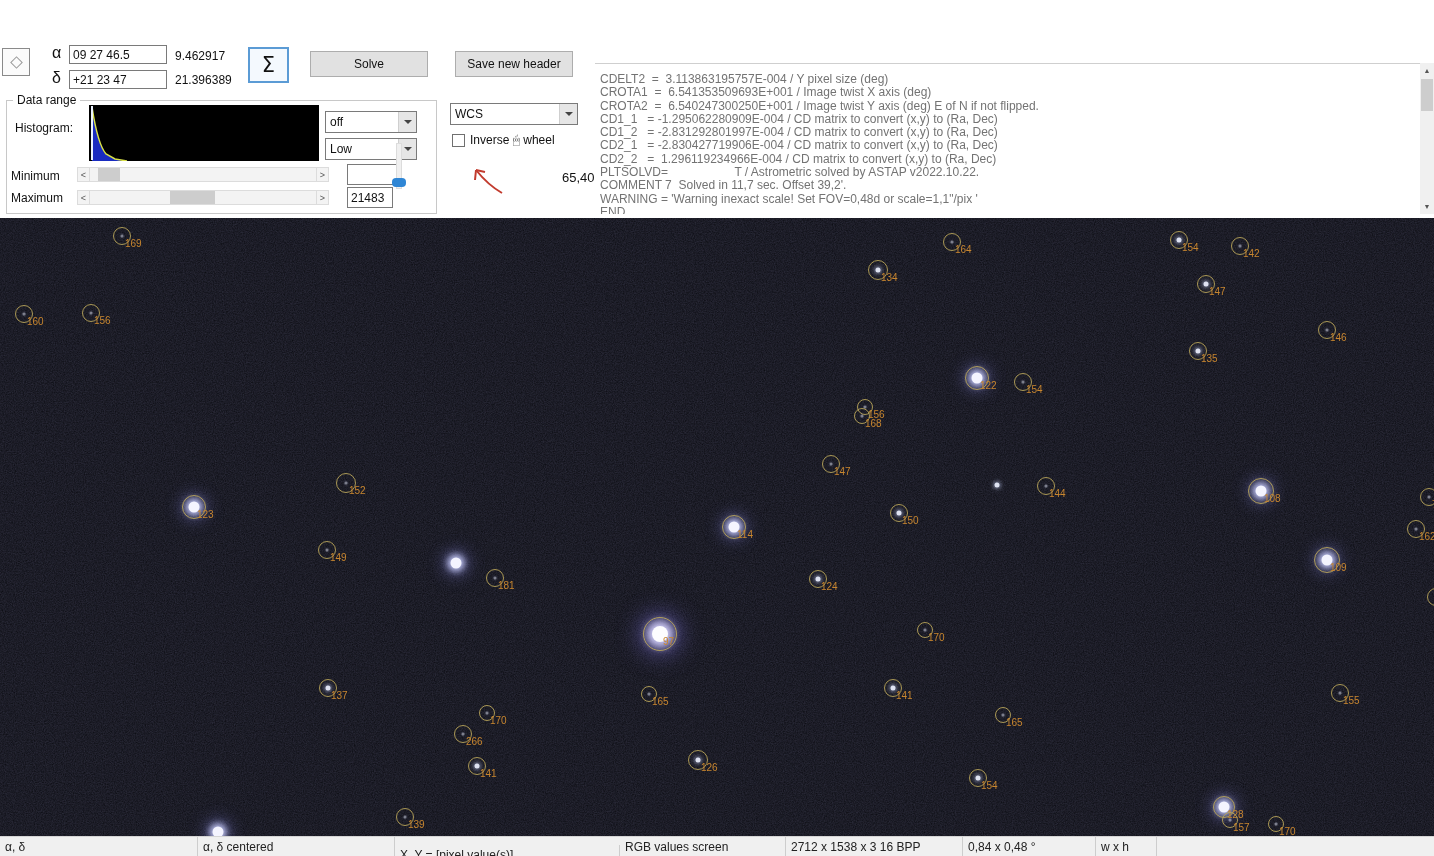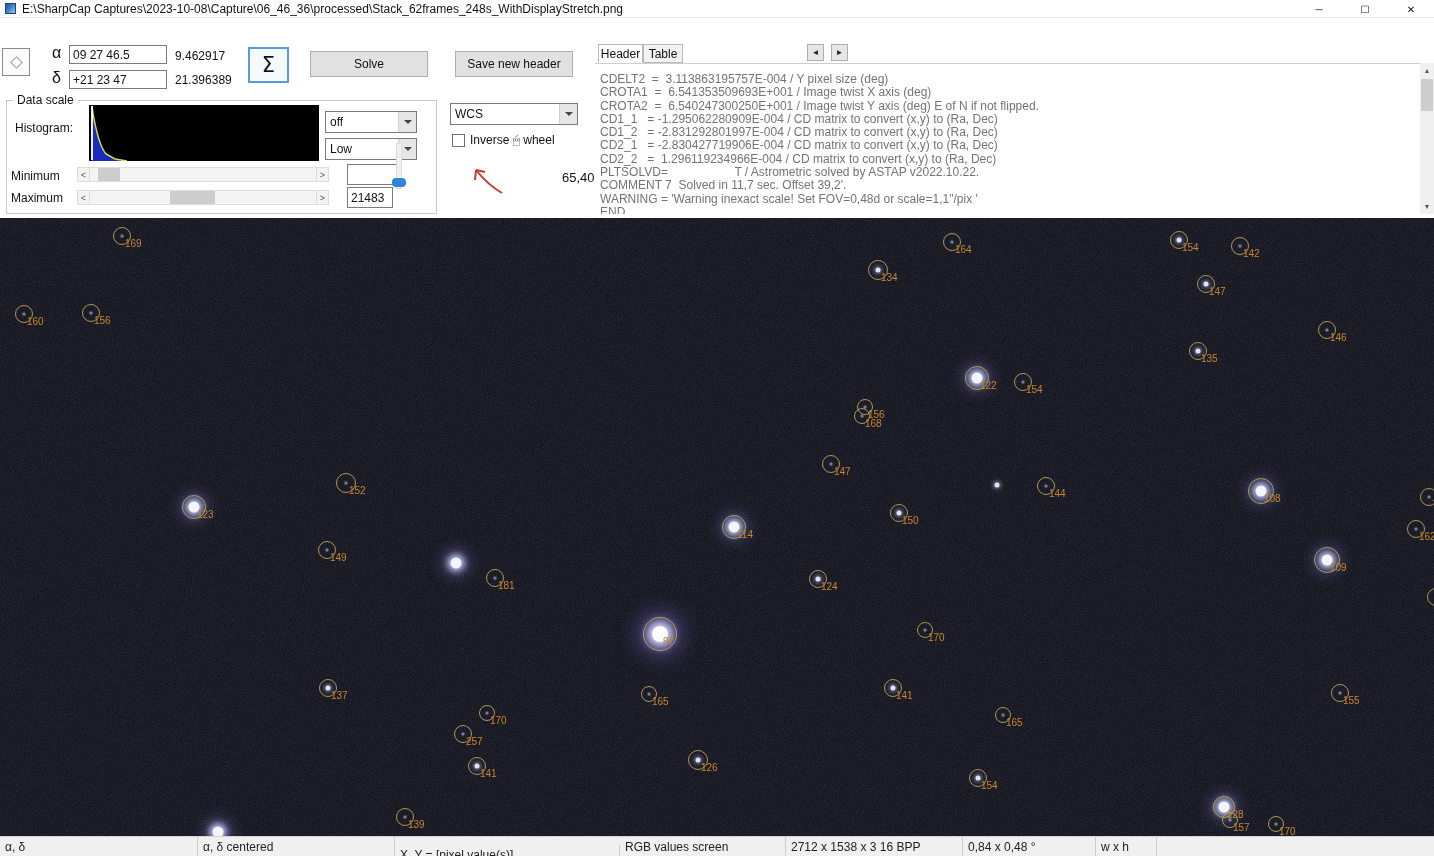--- a/index.html
+++ b/index.html
@@ -108,29 +108,20 @@
                border-top:1px solid #d5d5d5; display:flex; }
   .status-section { height:100%; border-right:1px solid #cdcdcd; font-size:12px; color:#222;
                     display:flex; align-items:center; padding-left:5px; white-space:nowrap;
                     overflow:hidden; }
 </style>
 </head>
 <body>
 
 <div class="app">
 
-  <div class="titlebar">
-    <div class="app-icon"></div>
-    <div class="title-text">E:\SharpCap Captures\2023-10-08\Capture\06_46_36\processed\Stack_62frames_248s_WithDisplayStretch.png</div>
-    <div class="win-controls">
-      <div class="win-btn">─</div>
-      <div class="win-btn">☐</div>
-      <div class="win-btn">✕</div>
-    </div>
-  </div>
 
 
   <div class="toolbar">
 
     <div class="annotate-btn">
       <div class="diamond"></div>
     </div>
 
     <div class="greek" style="left:52px; top:4px;">α</div>
     <input class="coord-input" style="left: 69px; top: 5px;" value="09 27 46.5">
@@ -138,21 +129,21 @@
 
     <div class="greek" style="left:52px; top:29px;">δ</div>
     <input class="coord-input" style="left: 69px; top: 30px;" value="+21 23 47">
     <div class="coord-deg" style="left:175px; top:33px;">21.396389</div>
 
     <div class="sigma-btn">Σ</div>
     <div class="push-btn" style="left:310px; top:11px;">Solve</div>
     <div class="push-btn" style="left:455px; top:11px;">Save new header</div>
 
     <div class="groupbox">
-      <div class="groupbox-legend">Data scale</div>
+      <div class="groupbox-legend">Data range</div>
       <div class="hist-label">Histogram:</div>
 
       <div class="histogram">
         <svg width="230" height="56">
           <rect width="230" height="56" fill="#000000"></rect>
           <path d="M3,56 L3,2 C7,28 11,42 17,49 L26,54 L34,56 Z" fill="#1b2fd0" opacity="0.92"></path>
           <path d="M3,2 C7,28 11,42 17,49 L26,54 L38,56" stroke="#d8e048" stroke-width="1.5" fill="none"></path>
           <rect x="2" y="1" width="2" height="54" fill="#eaf2ff"></rect>
         </svg>
       </div>
@@ -201,26 +192,20 @@
     </div>
 
     <div class="north-arrow">
       <svg width="60" height="42">
         <path d="M47,35 Q33,27 21,12" stroke="#c23b2e" stroke-width="2" fill="none"></path>
         <path d="M21,12 L20,22 M21,12 L30,14" stroke="#c23b2e" stroke-width="2" fill="none"></path>
       </svg>
     </div>
     <div class="angle-text">65,40°</div>
 
-    <div class="tabstrip">
-      <div class="tab active" style="left:3px; width:45px;">Header</div>
-      <div class="tab" style="left:48px; width:40px;">Table</div>
-      <div class="tab-nav" style="left:212px;">◄</div>
-      <div class="tab-nav" style="left:236px;">►</div>
-    </div>
 
     <div class="fits-panel">
       <div class="fits-text">CDELT2  =  3.113863195757E-004 / Y pixel size (deg)
 CROTA1  =  6.541353509693E+001 / Image twist X axis (deg)
 CROTA2  =  6.540247300250E+001 / Image twist Y axis (deg) E of N if not flipped.
 CD1_1   = -1.295062280909E-004 / CD matrix to convert (x,y) to (Ra, Dec)
 CD1_2   = -2.831292801997E-004 / CD matrix to convert (x,y) to (Ra, Dec)
 CD2_1   = -2.830427719906E-004 / CD matrix to convert (x,y) to (Ra, Dec)
 CD2_2   =  1.296119234966E-004 / CD matrix to convert (x,y) to (Ra, Dec)
 PLTSOLVD=                    T / Astrometric solved by ASTAP v2022.10.22.
@@ -345,21 +330,21 @@
       <div class="star-circle" style="left: 479px; top: 487px; width: 16px; height: 16px;"></div>
       <div class="star-label" style="left: 490px; top: 497px;">170</div>
       <div class="star-dot m1" style="left: 1003px; top: 497px;"></div>
       <div class="star-circle" style="left: 995px; top: 489px; width: 16px; height: 16px;"></div>
       <div class="star-label" style="left: 1006px; top: 499px;">165</div>
       <div class="star-dot m1" style="left: 1340px; top: 475px;"></div>
       <div class="star-circle" style="left: 1331px; top: 466px; width: 18px; height: 18px;"></div>
       <div class="star-label" style="left: 1343px; top: 477px;">155</div>
       <div class="star-dot m1" style="left: 463px; top: 516px;"></div>
       <div class="star-circle" style="left: 454px; top: 507px; width: 18px; height: 18px;"></div>
-      <div class="star-label" style="left: 466px; top: 518px;">257</div>
+      <div class="star-label" style="left: 466px; top: 518px;">266</div>
       <div class="star-dot m2" style="left: 477px; top: 548px;"></div>
       <div class="star-circle" style="left: 468px; top: 539px; width: 18px; height: 18px;"></div>
       <div class="star-label" style="left: 480px; top: 550px;">141</div>
       <div class="star-dot m2" style="left: 698px; top: 542px;"></div>
       <div class="star-circle" style="left: 688px; top: 532px; width: 20px; height: 20px;"></div>
       <div class="star-label" style="left: 701px; top: 544px;">126</div>
       <div class="star-dot m2" style="left: 978px; top: 560px;"></div>
       <div class="star-circle" style="left: 969px; top: 551px; width: 18px; height: 18px;"></div>
       <div class="star-label" style="left: 981px; top: 562px;">154</div>
       <div class="star-dot m3" style="left: 1224px; top: 589px;"></div>

